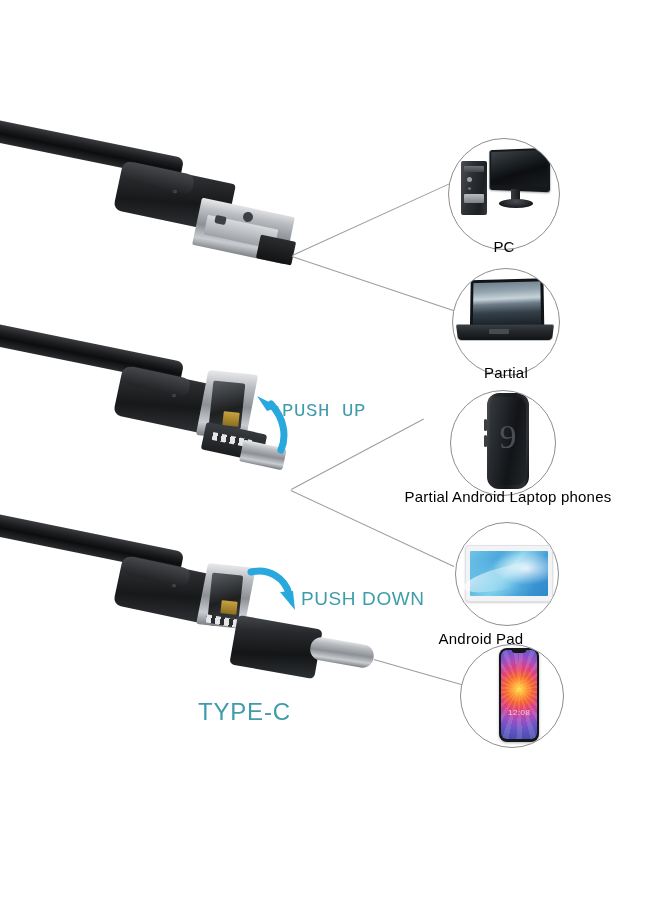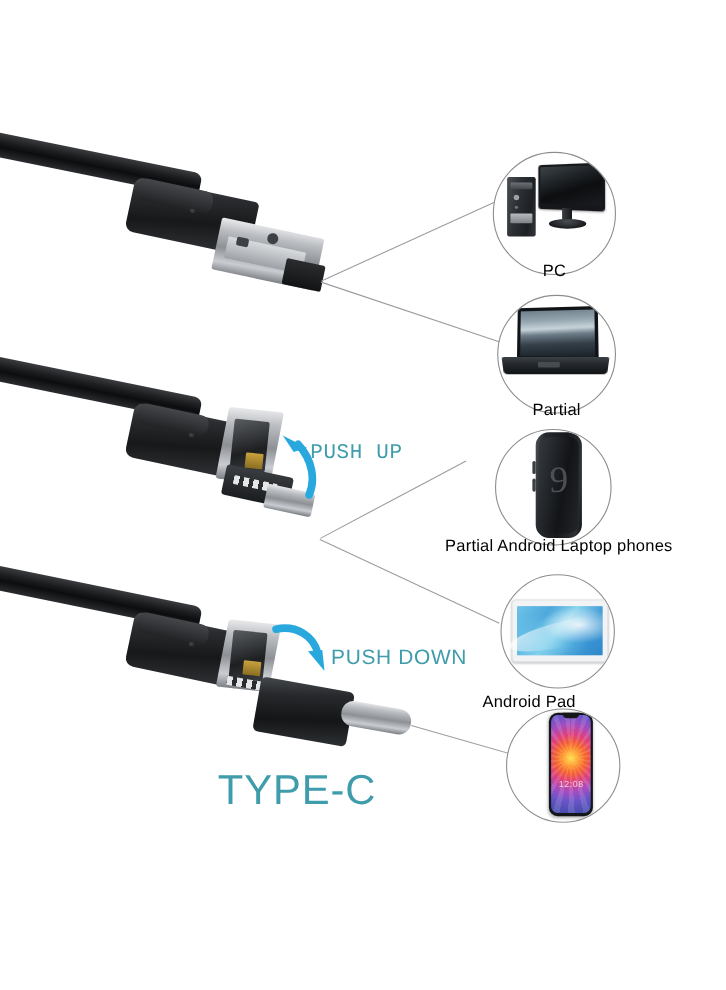--- a/index.html
+++ b/index.html
@@ -43,21 +43,21 @@
   .push-label {
     position: absolute;
     color: #3f9cab;
     font-size: 19px;
     letter-spacing: .6px;
     white-space: nowrap;
   }
   .typec-label {
     position: absolute;
     color: #3f9cab;
-    font-size: 38px;
+    font-size: 24px;
     letter-spacing: .8px;
     white-space: nowrap;
   }
 
   
   .pc-tower {
     position: absolute;
     left: 12px; top: 22px;
     width: 26px; height: 54px;
     background: linear-gradient(100deg,#4a4d52 0%,#2c2f33 38%,#1d2023 75%,#35383c 100%);

